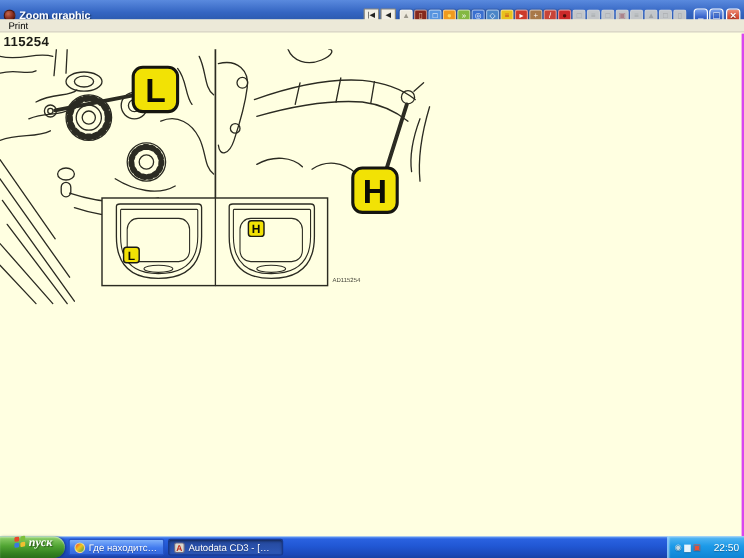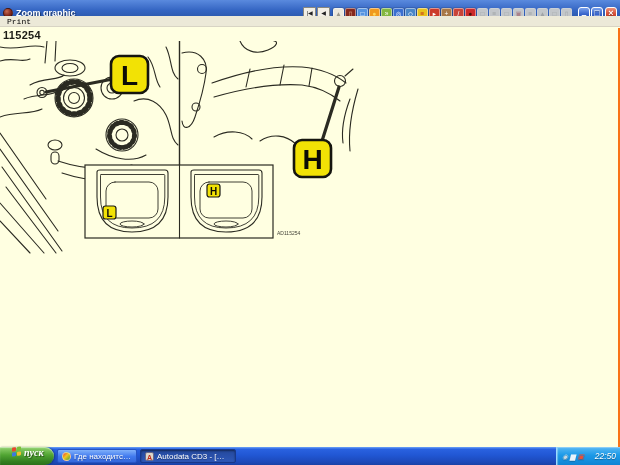--- a/index.html
+++ b/index.html
@@ -39,27 +39,27 @@
     font-size:9px;line-height:10px;font-weight:bold;border:1px solid #fff;box-sizing:border-box;
     text-shadow:0 1px 1px rgba(0,0,0,.4);
   }
   .wc-min,.wc-restore{background:linear-gradient(180deg,#7ba2ec,#3a66cc 60%,#2a52b4);}
   .wc-close{background:linear-gradient(180deg,#ee9078,#d8523a 55%,#bc3420);margin-left:1px;}
   .wc-min{line-height:14px;}
   
   .menubar{
     position:absolute;top:16px;left:0;right:0;height:11px;background:#ECE9D8;
     border-bottom:1px solid #d8d4c4;font-size:8px;line-height:11px;color:#000;
-    padding-left:4px;box-sizing:border-box;font-family:Liberation Mono, monospace;
+    padding-left:4px;box-sizing:border-box;
   }
   .menu-item{display:inline-block;padding:0 3px;}
   
   .content{
     position:absolute;top:28px;left:0;right:0;bottom:18px;background:#FFFFE1;
-    border-right:2px solid #f97316;box-sizing:border-box;
+    border-right:2px solid #d946ef;box-sizing:border-box;
   }
   .graphic-id{
     position:absolute;top:1px;left:3px;font-size:11px;font-weight:bold;color:#1c1c16;
     letter-spacing:.3px;
   }
   .diagram-svg{position:absolute;top:13px;left:0;}
   
   .taskbar{
     position:absolute;bottom:0;left:0;right:0;height:18px;
     background:linear-gradient(180deg,#6ea4f8 0%,#2a62e0 12%,#2157d4 45%,#1c48b8 85%,#1941a5 100%);
@@ -96,21 +96,21 @@
   }
   .task-icon-2{
     width:9px;height:9px;border-radius:2px;flex:none;background:#dcd8cc;
     color:#c02818;font-size:7px;font-weight:bold;line-height:9px;text-align:center;
     border:1px solid #6a6a88;box-sizing:border-box;
   }
   .tray{
     position:absolute;right:0;top:0;height:18px;width:64px;
     background:linear-gradient(180deg,#58b8f4 0%,#1c9ae8 45%,#0f84d4 100%);
     border-left:1px solid #9cdcff;display:flex;align-items:center;gap:4px;
-    padding:0 4px 0 5px;box-sizing:border-box;box-shadow:inset 1px 1px 1px rgba(255,255,255,.35);font-style:italic;
+    padding:0 4px 0 5px;box-sizing:border-box;box-shadow:inset 1px 1px 1px rgba(255,255,255,.35);
   }
   .tray-icon{font-size:7px;line-height:9px;flex:none;text-shadow:0 1px 1px rgba(0,0,0,.25);}
   .tray-clock{margin-left:auto;color:#fff;font-size:8.5px;text-shadow:0 1px 1px rgba(0,0,0,.35);}
   
   .ink{stroke:#2b2b22;fill:none;stroke-width:1.1;stroke-linecap:round;stroke-linejoin:round;}
   .label-text{font-family:"Liberation Sans",sans-serif;font-weight:bold;fill:#0c0c06;}
 </style>
 </head>
 <body>
 

